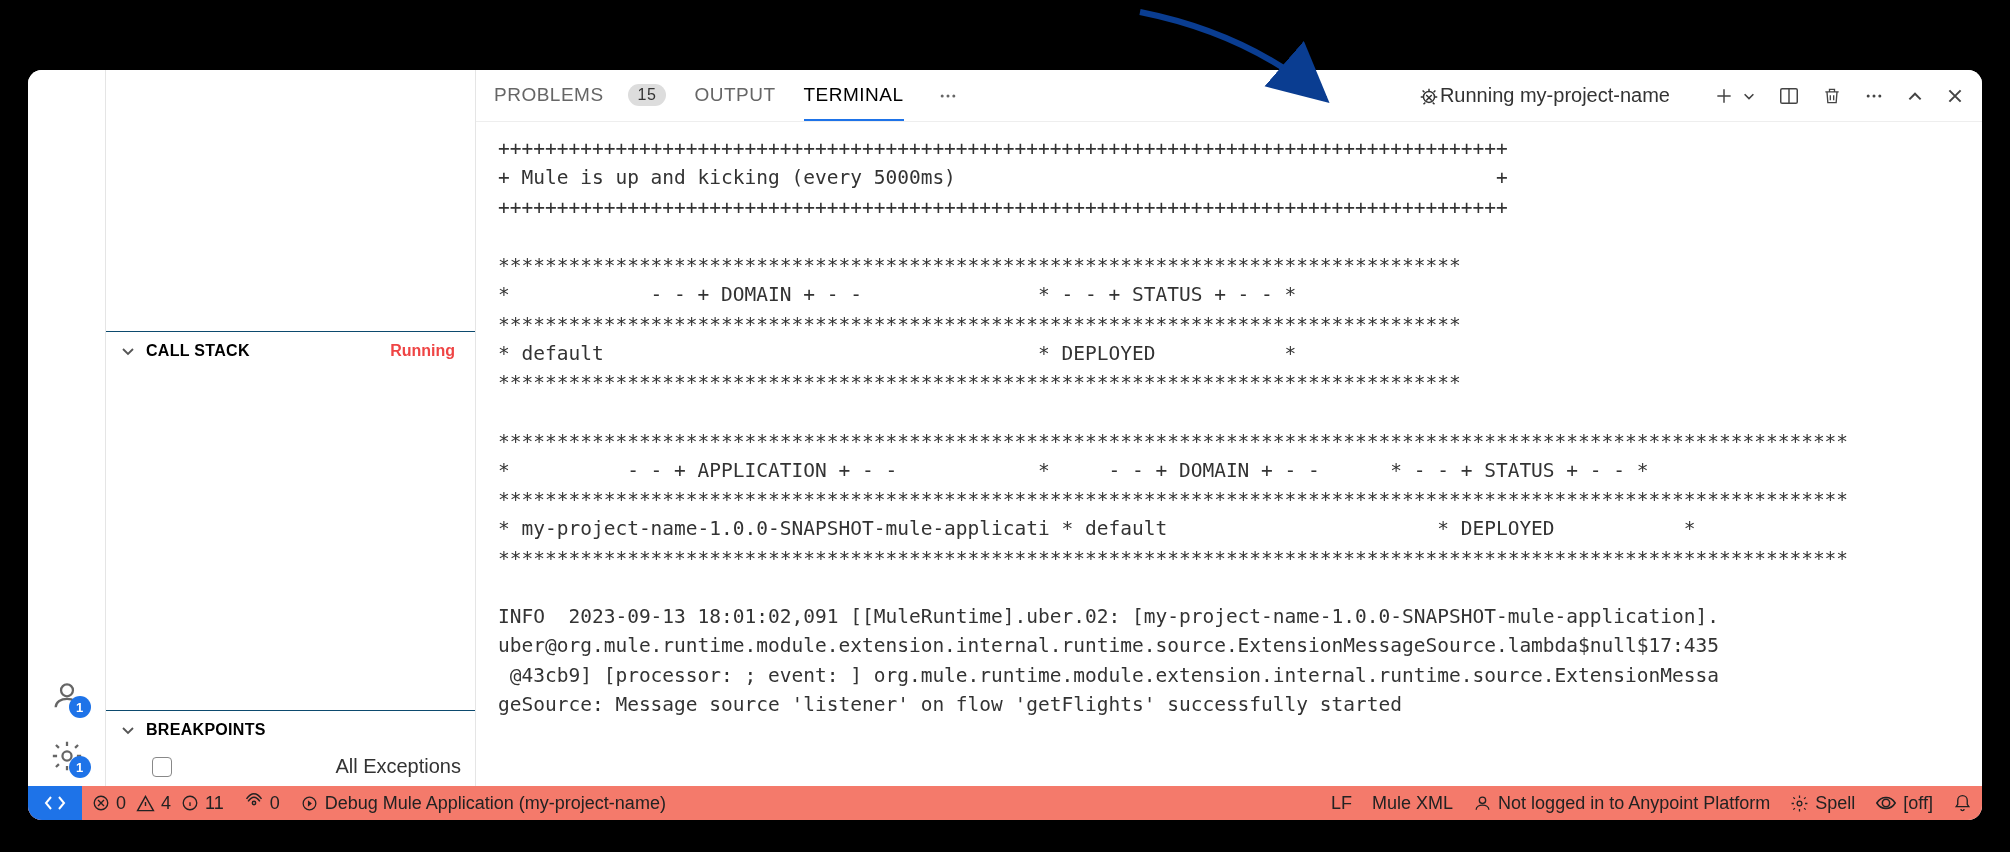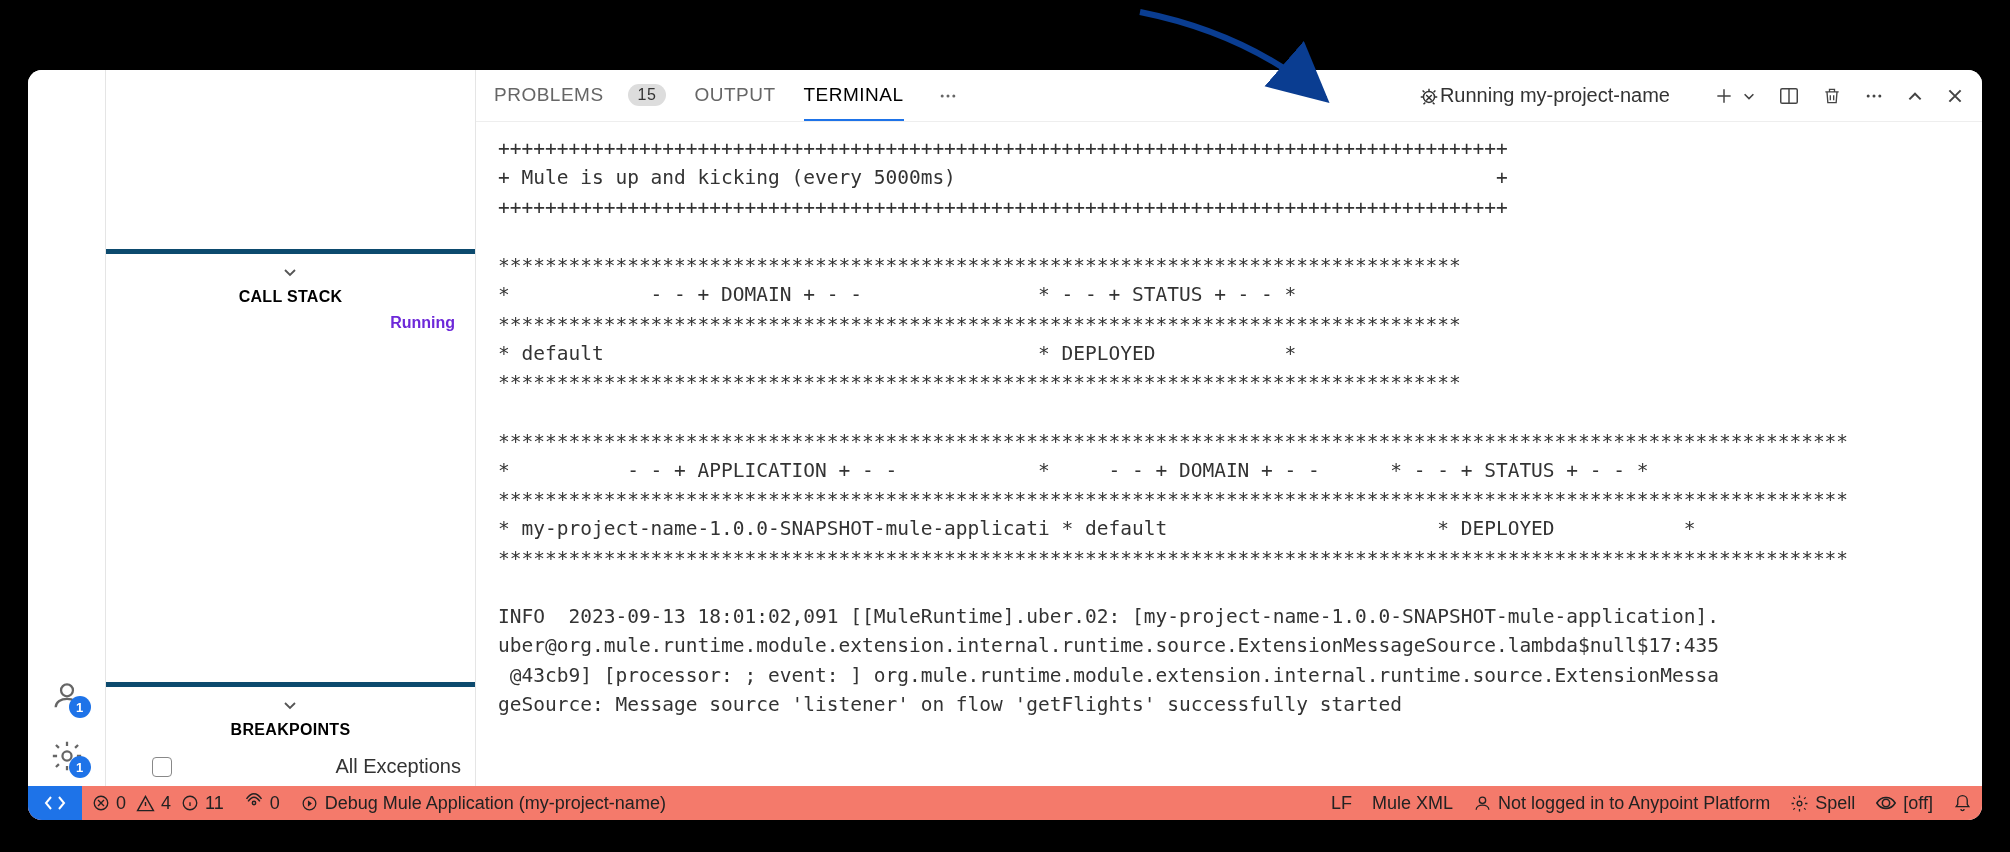--- a/index.html
+++ b/index.html
@@ -66,31 +66,30 @@
   }
   .sidebar {
     width: 370px;
     background: #fff;
     display: flex;
     flex-direction: column;
     border-right: 1px solid #e5e5e5;
   }
   .sidebar-spacer { flex: 1; }
   .panel-header {
-    border-top: 5px solid #0c4a6e;
+    border-top: 1px solid #0c4a6e;
     padding: 10px 14px;
     display: flex;
     align-items: center;
     gap: 8px;
     font-size: 16px;
-    flex-direction: column;
   }
   .panel-header .chevron { width: 18px; color: #555; }
   .panel-header .title { font-weight: 700; letter-spacing: 0.3px; }
-  .panel-header .status { margin-left: auto; font-weight: 600; color: #6d28d9; padding-right: 6px;}
+  .panel-header .status { margin-left: auto; font-weight: 600; color: #ef4444; padding-right: 6px;}
   .breakpoint-item {
     display: flex;
     align-items: center;
     gap: 10px;
     padding: 6px 14px 8px 46px;
     font-size: 20px;
     color: #333;
     justify-content: space-between;
   }
   .checkbox {

